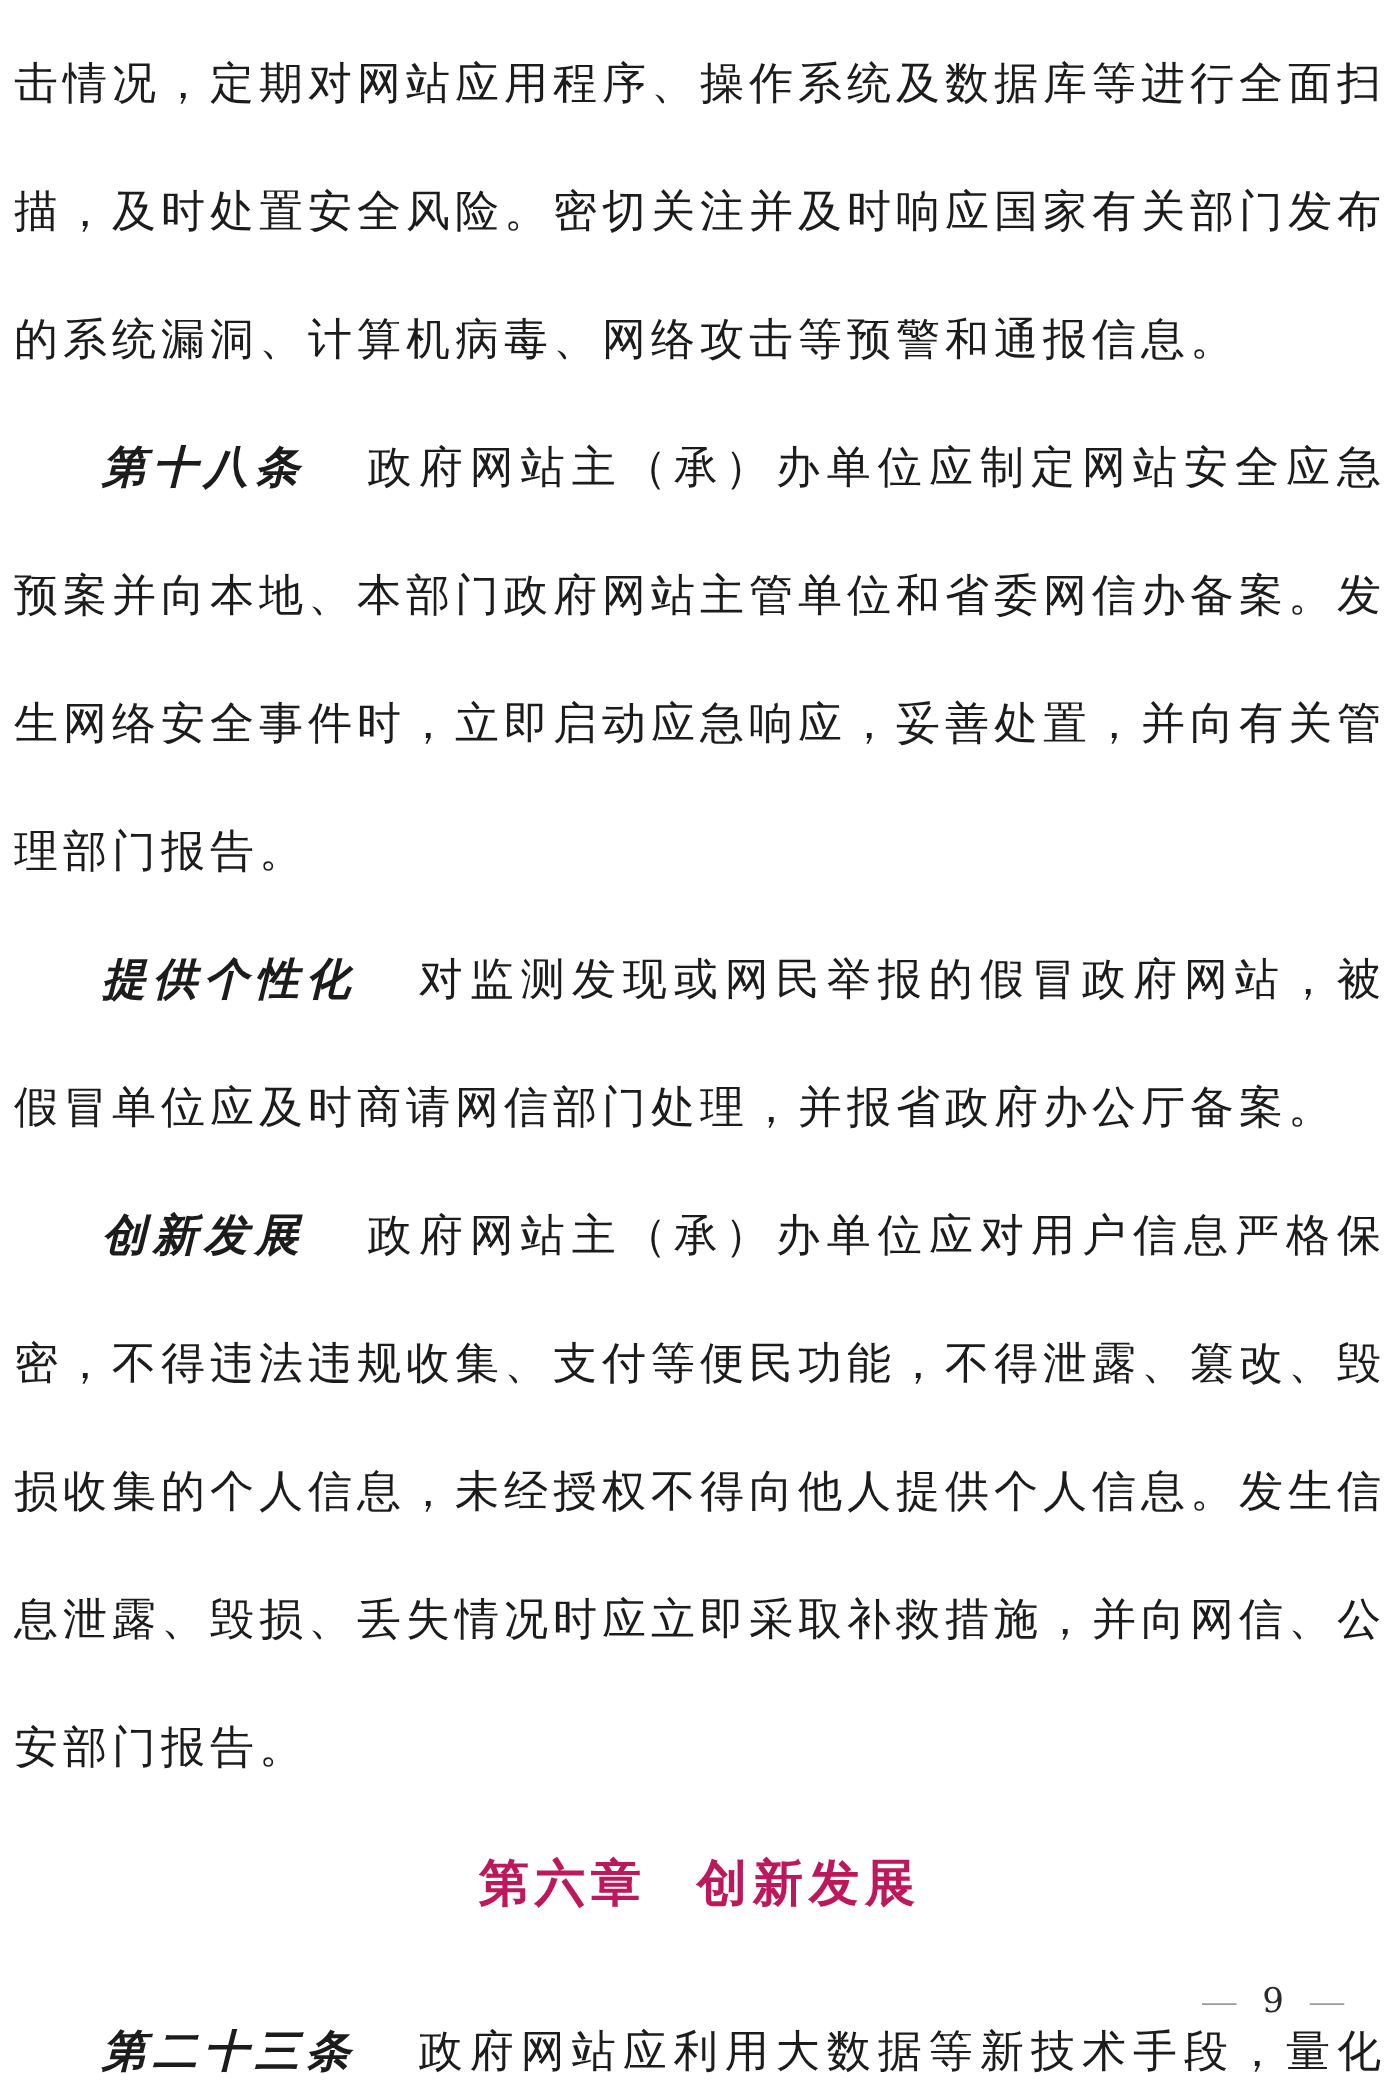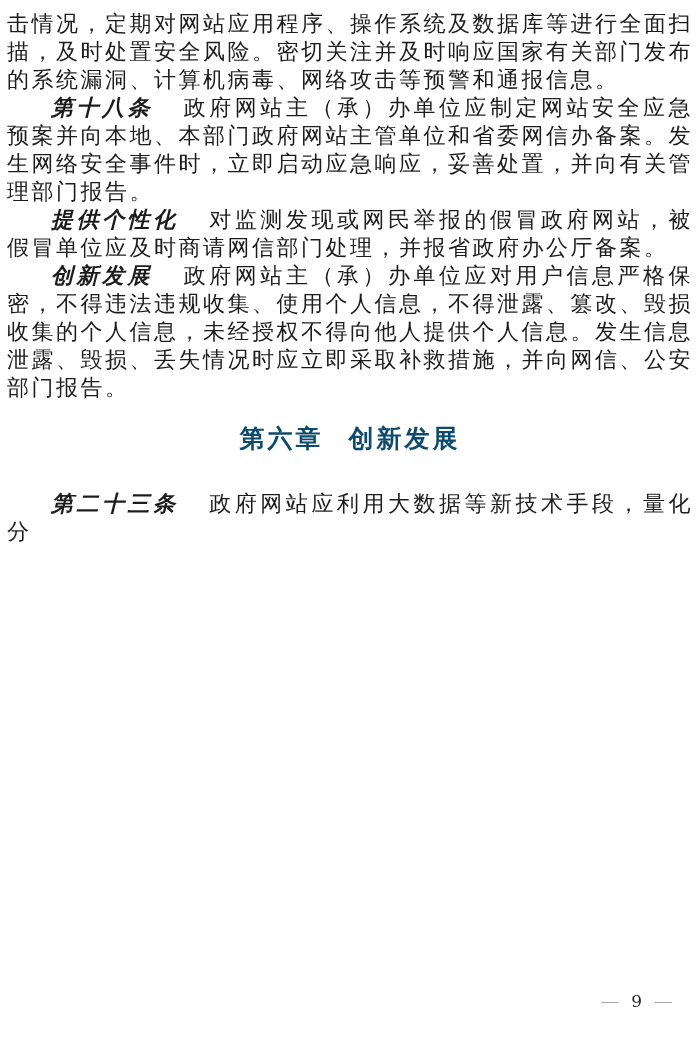--- a/index.html
+++ b/index.html
@@ -14,41 +14,41 @@
     background: #ffffff;
     box-sizing: border-box;
     padding: 10px 7px 0 7px;
     overflow: hidden;
     font-family: "Liberation Serif", "DejaVu Serif", serif;
     color: #1c1c1c;
   }
   .para {
     margin: 0;
     font-size: 22px;
-    line-height: 28px;
+    line-height: 64px;
     letter-spacing: 2.5px;
     text-align: justify;
   }
   .para.article {
     text-indent: 2em;
   }
   .term {
     font-weight: bold;
     margin-right: 1.4em;
     font-style: italic;
   }
   .chapter {
     margin: 20px 0 35px 0;
     text-align: center;
     font-family: Liberation Sans, sans-serif;
     font-size: 25px;
     font-weight: bold;
     line-height: 33px;
     letter-spacing: 3px;
-    color: #0c4a6e;
+    color: #be185d;
   }
   .chapter .chapter-gap {
     display: inline-block;
     width: 1em;
   }
   .footer {
     position: absolute;
     top: 990px;
     right: 28px;
     display: flex;
@@ -70,21 +70,21 @@
 <body>
 
 <div class="page">
 
   <p class="para">击情况，定期对网站应用程序、操作系统及数据库等进行全面扫描，及时处置安全风险。密切关注并及时响应国家有关部门发布的系统漏洞、计算机病毒、网络攻击等预警和通报信息。</p>
 
   <p class="para article"><span class="term">第十八条</span><span>政府网站主（承）办单位应制定网站安全应急预案并向本地、本部门政府网站主管单位和省委网信办备案。发生网络安全事件时，立即启动应急响应，妥善处置，并向有关管理部门报告。</span></p>
 
   <p class="para article"><span class="term">提供个性化</span><span>对监测发现或网民举报的假冒政府网站，被假冒单位应及时商请网信部门处理，并报省政府办公厅备案。</span></p>
 
-  <p class="para article"><span class="term">创新发展</span><span>政府网站主（承）办单位应对用户信息严格保密，不得违法违规收集、使用个人信息，不得泄露、篡改、毁损收集的个人信息，未经授权不得向他人提供个人信息。发生信息泄露、毁损、丢失情况时应立即采取补救措施，并向网信、公安部门报告。</span></p>
+  <p class="para article"><span class="term">创新发展</span><span>政府网站主（承）办单位应对用户信息严格保密，不得违法违规收集、支付等便民功能，不得泄露、篡改、毁损收集的个人信息，未经授权不得向他人提供个人信息。发生信息泄露、毁损、丢失情况时应立即采取补救措施，并向网信、公安部门报告。</span></p>
 
   <h2 class="chapter"><span>第六章</span><span class="chapter-gap"></span><span>创新发展</span></h2>
 
 
 
   <p class="para article"><span class="term">第二十三条</span><span>政府网站应利用大数据等新技术手段，量化分</span></p>
 
   <div class="footer">
     <span class="dash">—</span>
     <span class="num">9</span>

